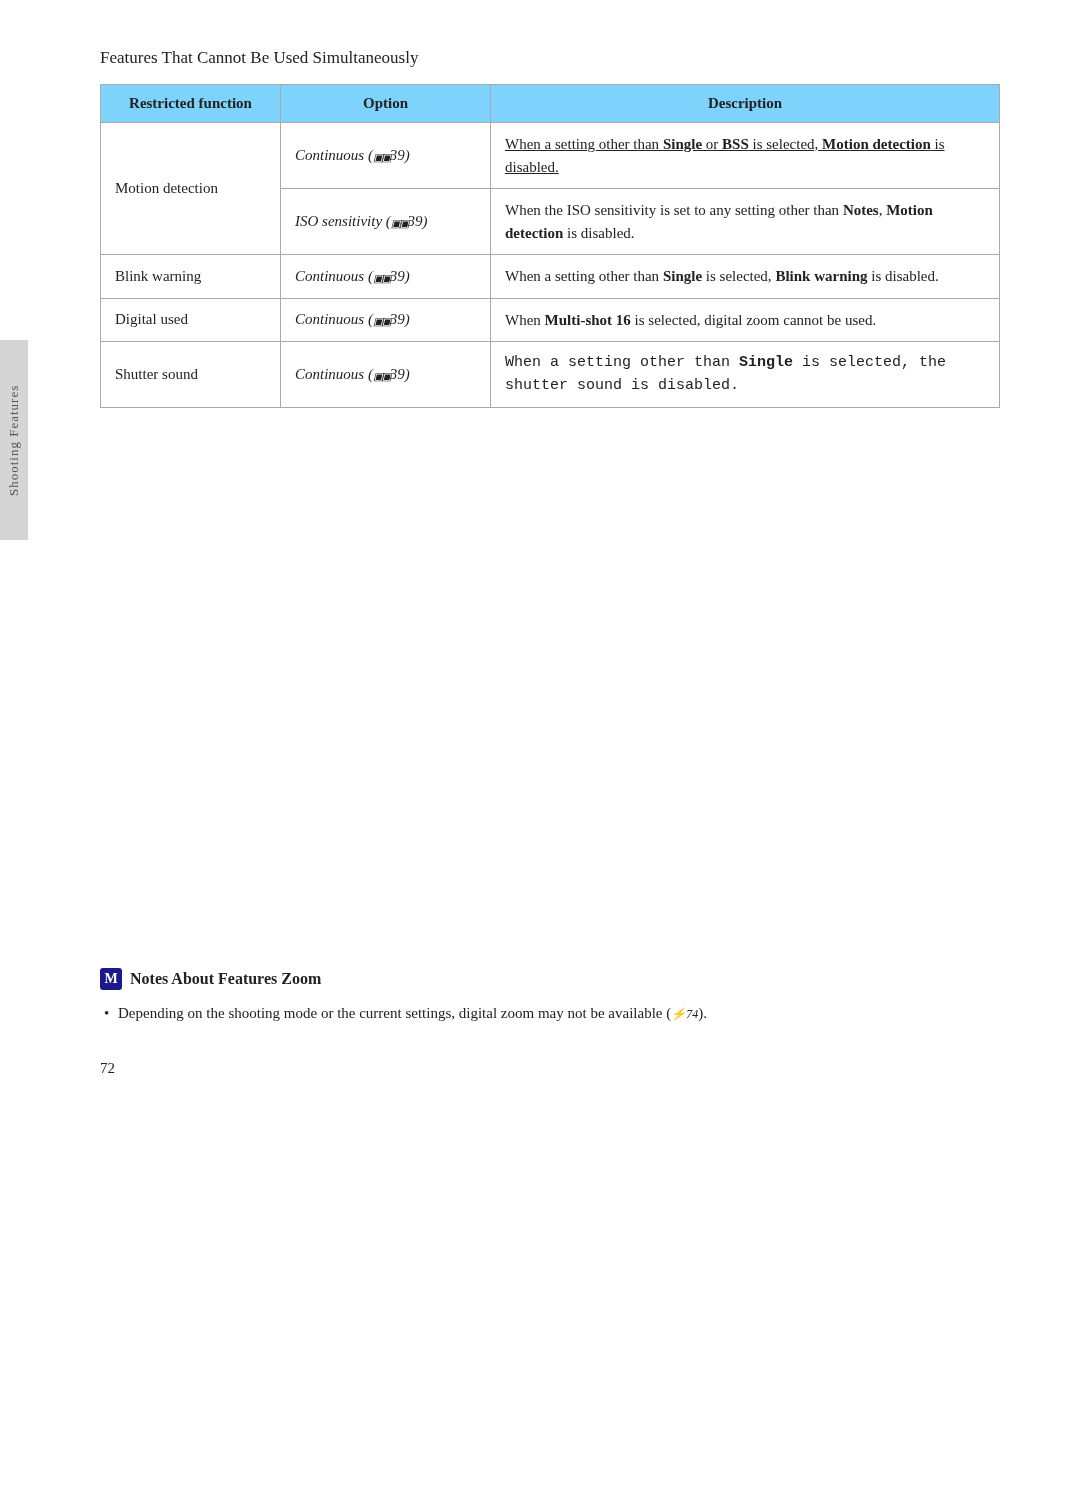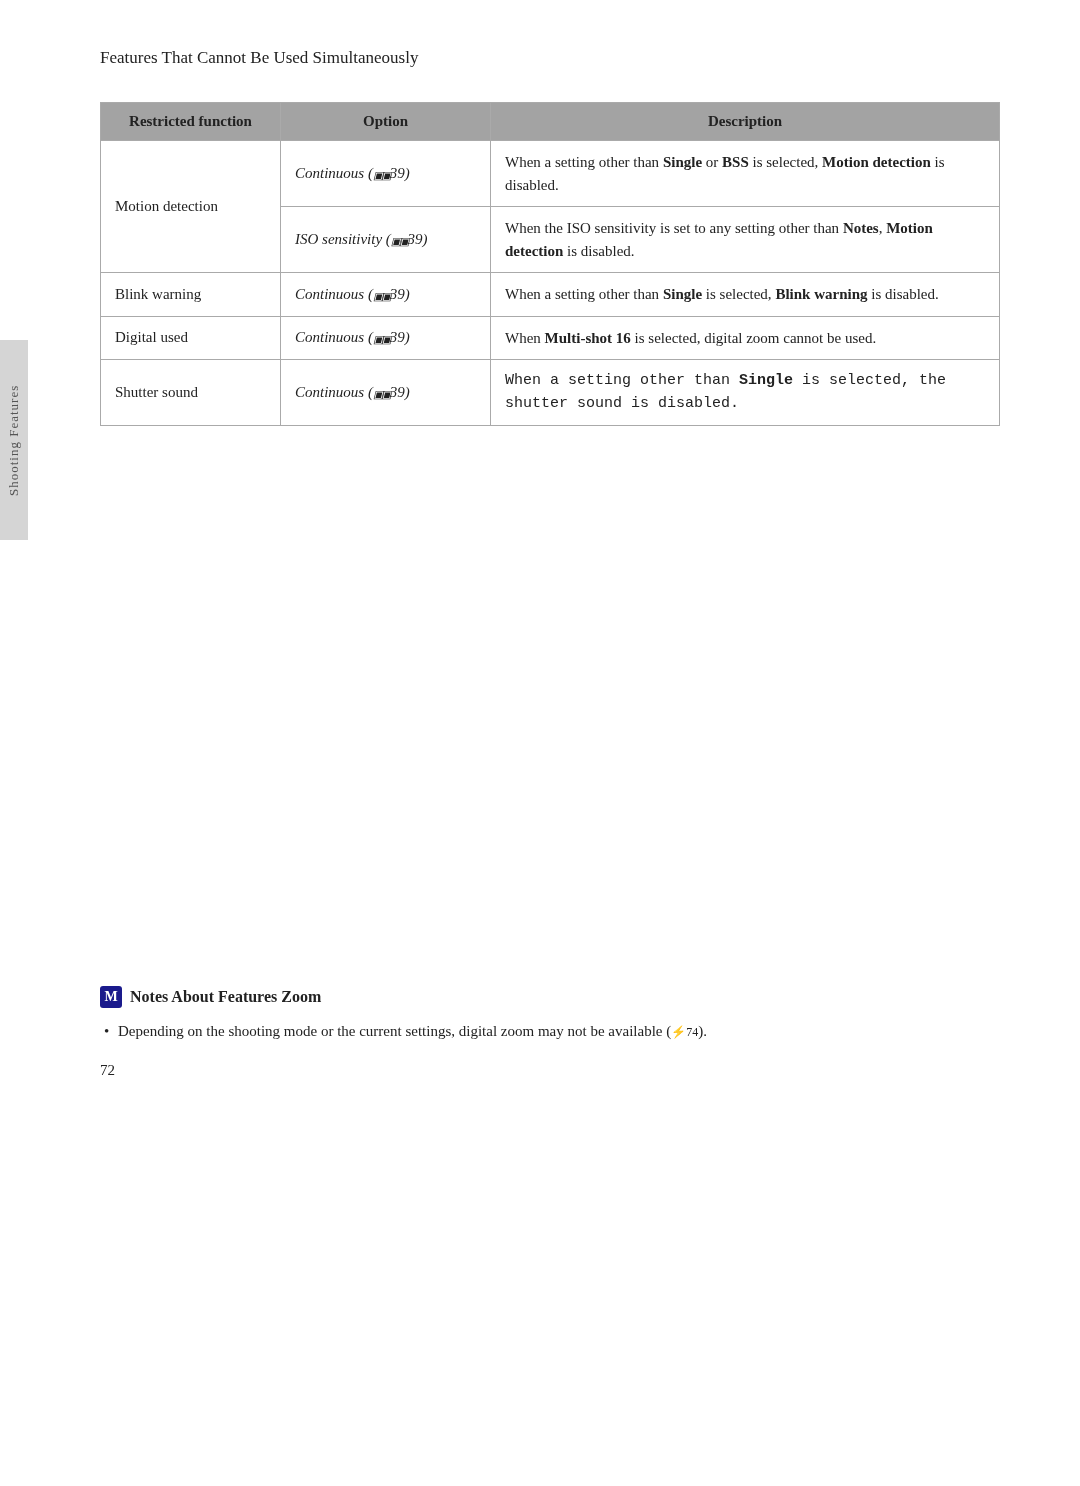--- a/index.html
+++ b/index.html
@@ -12,37 +12,37 @@
       min-height: 1486px;
       position: relative;
     }
     .page {
       padding: 48px 80px 60px 100px;
       position: relative;
     }
     .page-title {
       font-size: 17px;
       font-weight: normal;
-      margin-bottom: 34px;
+      margin-bottom: 16px;
       color: #222;
     }
     
     table {
       width: 100%;
       border-collapse: collapse;
       margin-bottom: 32px;
     }
     th, td {
       border: 1px solid #aaa;
       padding: 10px 14px;
       vertical-align: top;
       font-size: 15px;
     }
     thead th {
-      background: #a3a3a3;
+      background: #7dd3fc;
       text-align: center;
       font-weight: bold;
       font-size: 15px;
     }
     thead th.col-restricted {
       width: 180px;
     }
     thead th.col-option {
       width: 210px;
       margin-left: 12px;
@@ -116,21 +116,21 @@
       font-size: 15px;
       line-height: 1.5;
     }
     .notes-list li::before {
       content: "•";
       position: absolute;
       left: 4px;
     }
     .page-number {
       position: absolute;
-      bottom: 32px;
+      bottom: 16px;
       left: 100px;
       font-size: 15px;
       color: #222;
     }
   </style>
 </head>
 <body>
 
 <div class="page">
 
@@ -146,21 +146,21 @@
         <th class="col-restricted">Restricted function</th>
         <th class="col-option">Option</th>
         <th class="col-description">Description</th>
       </tr>
     </thead>
     <tbody id="table-body">
 
     <tr>
           <td class="restricted" rowspan="2">Motion detection</td>
           <td class="option">Continuous (<span style="font-size:11px;letter-spacing:-2px;position:relative;top:1px;">▣▣</span>39)</td>
-          <td style="line-height: 1.5;">When a setting other than <strong>Single</strong> or <strong>BSS</strong> is selected, <strong>Motion detection</strong> is disabled.</td>
+          <td style="line-height: 1.5; text-decoration: underline;">When a setting other than <strong>Single</strong> or <strong>BSS</strong> is selected, <strong>Motion detection</strong> is disabled.</td>
         </tr>
         <tr>
           <td class="option">ISO sensitivity (<span style="font-size:11px;letter-spacing:-2px;position:relative;top:1px;">▣▣</span>39)</td>
           <td style="line-height: 1.5;">When the ISO sensitivity is set to any setting other than <strong>Notes</strong>, <strong>Motion detection</strong> is disabled.</td>
         </tr>
         <tr>
           <td class="restricted">Blink warning</td>
           <td class="option">Continuous (<span style="font-size:11px;letter-spacing:-2px;position:relative;top:1px;">▣▣</span>39)</td>
           <td style="line-height: 1.5;">When a setting other than <strong>Single</strong> is selected, <strong>Blink warning</strong> is disabled.</td>
         </tr>
@@ -177,18 +177,18 @@
       </tbody>
   </table>
 
   <div class="notes-section">
     <div class="notes-title">
       <span class="notes-icon">M</span>
       <strong>Notes About Features Zoom</strong>
     </div>
     <ul class="notes-list" id="notes-list">
 
-    <li>Depending on the shooting mode or the current settings, digital zoom may not be available (<span style="font-size:12px;margin-top:44px;">⚡74</span>).</li>
+    <li>Depending on the shooting mode or the current settings, digital zoom may not be available (<span style="font-size:12px;font-style:italic;margin-top:44px;">⚡74</span>).</li>
       </ul>
   </div>
 
   <div class="page-number">72</div>
 </div>
 
 </body></html>

